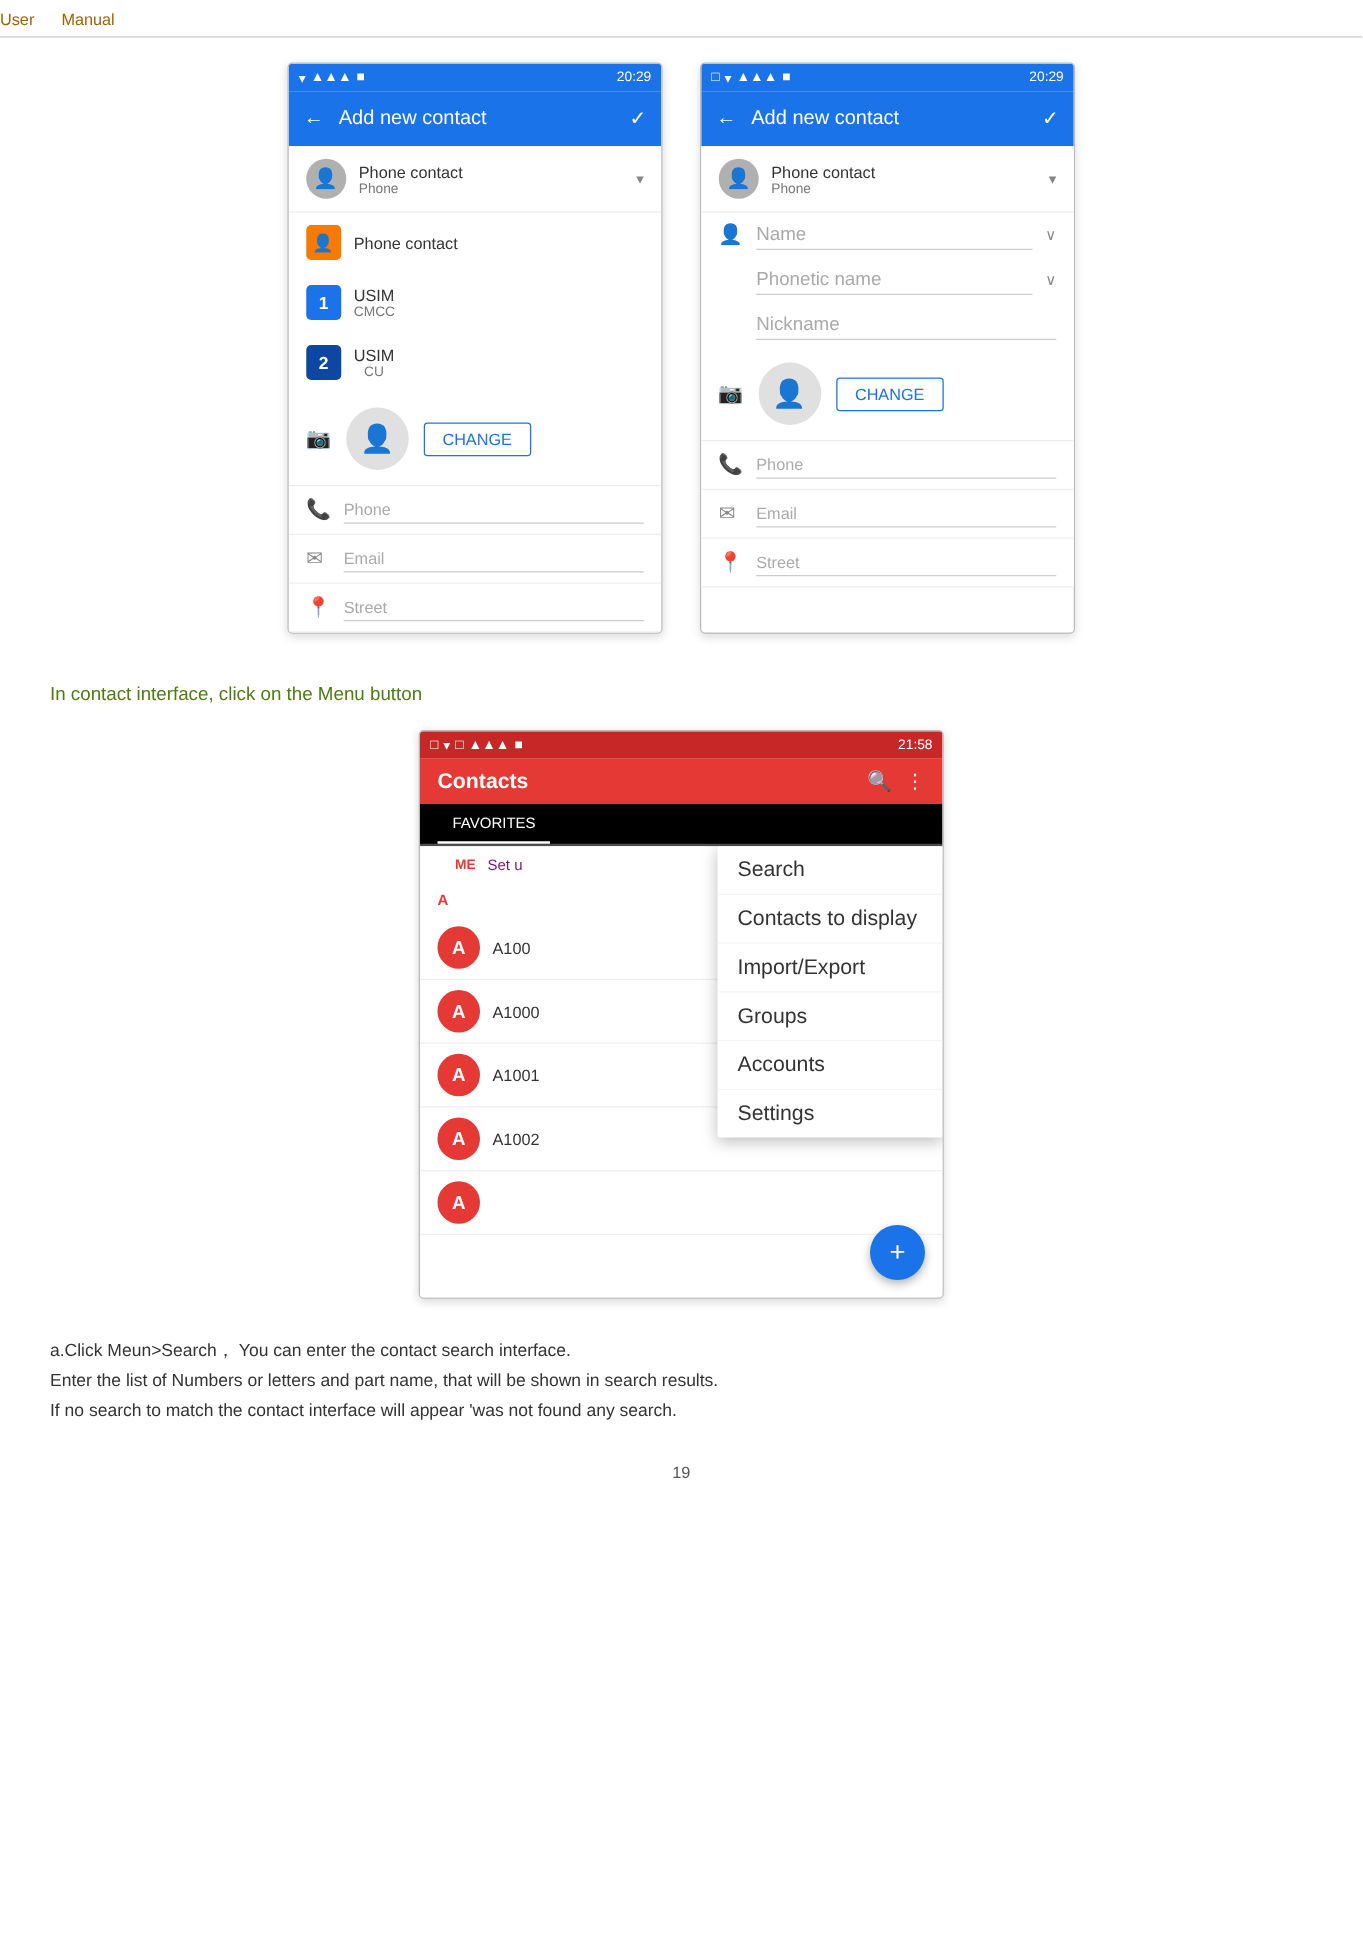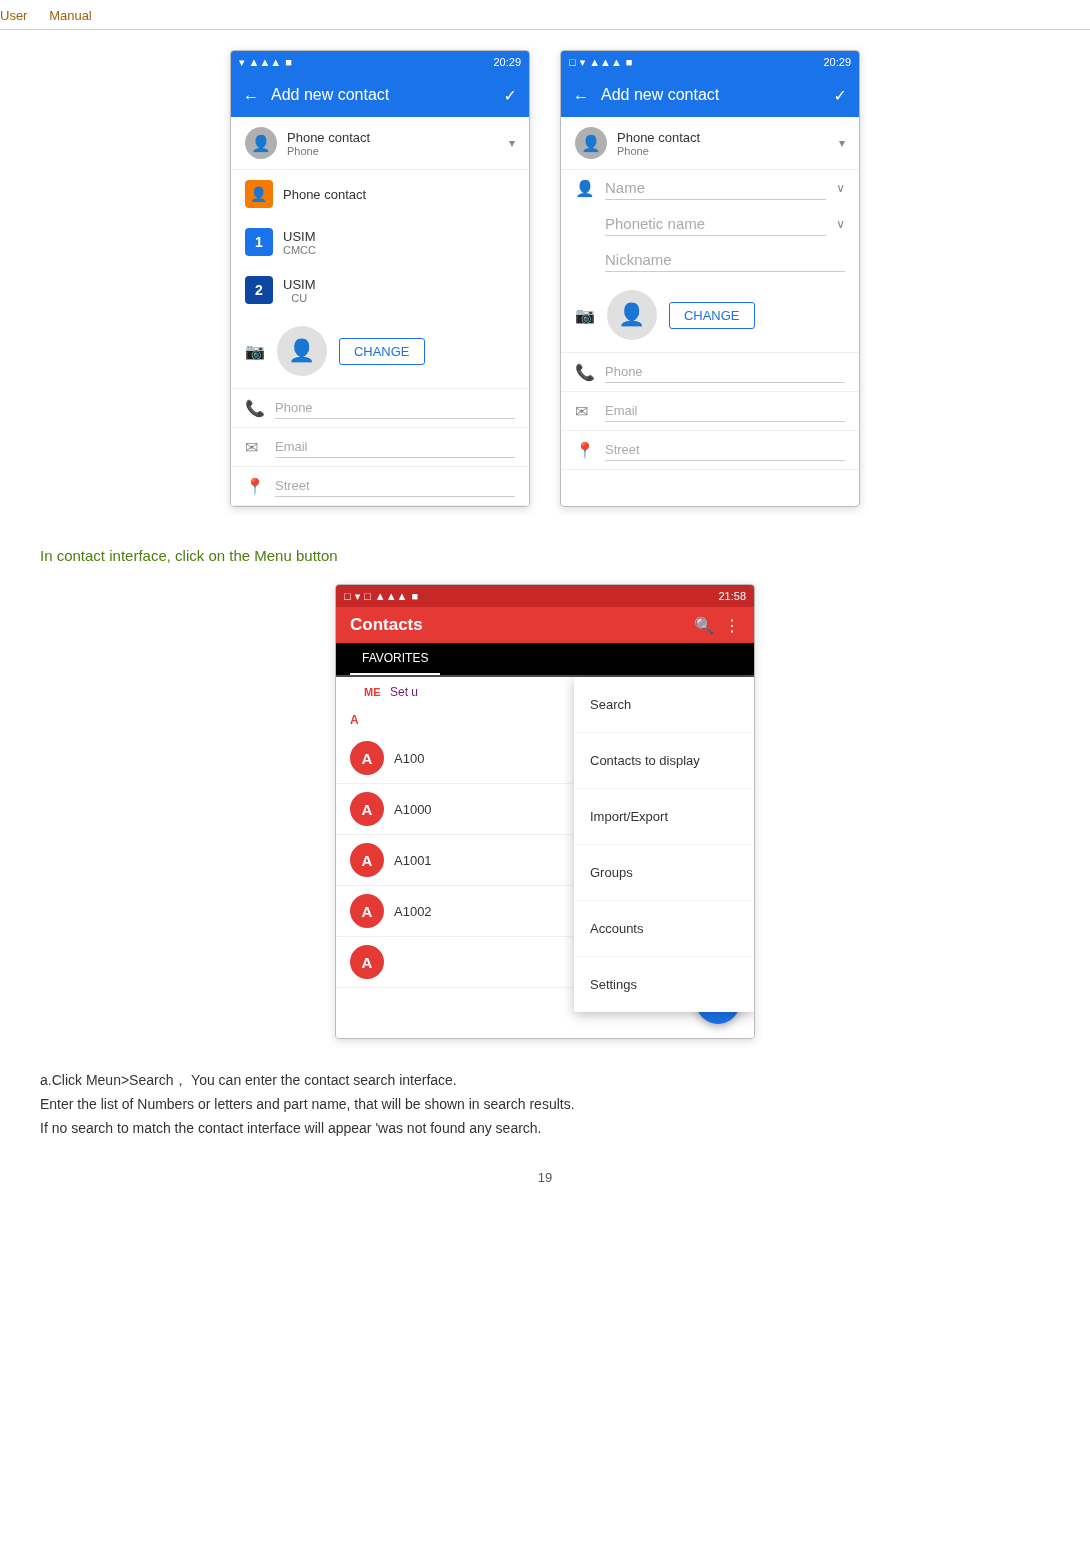--- a/index.html
+++ b/index.html
@@ -355,22 +355,22 @@
       position: absolute;
       top: 0;
       right: 0;
       width: 180px;
       background: #fff;
       box-shadow: 0 3px 12px rgba(0,0,0,0.25);
       border-radius: 2px;
       z-index: 10;
     }
     .dropdown-menu-item {
-      padding: 20px 16px;
-      font-size: 13px;
+      padding: 9px 16px;
+      font-size: 17px;
       color: #333;
       cursor: pointer;
       border-bottom: 1px solid #f5f5f5;
     }
     .dropdown-menu-item:last-child { border-bottom: none; }
 
     
     .bottom-text {
       font-size: 14px;
       color: #333;

